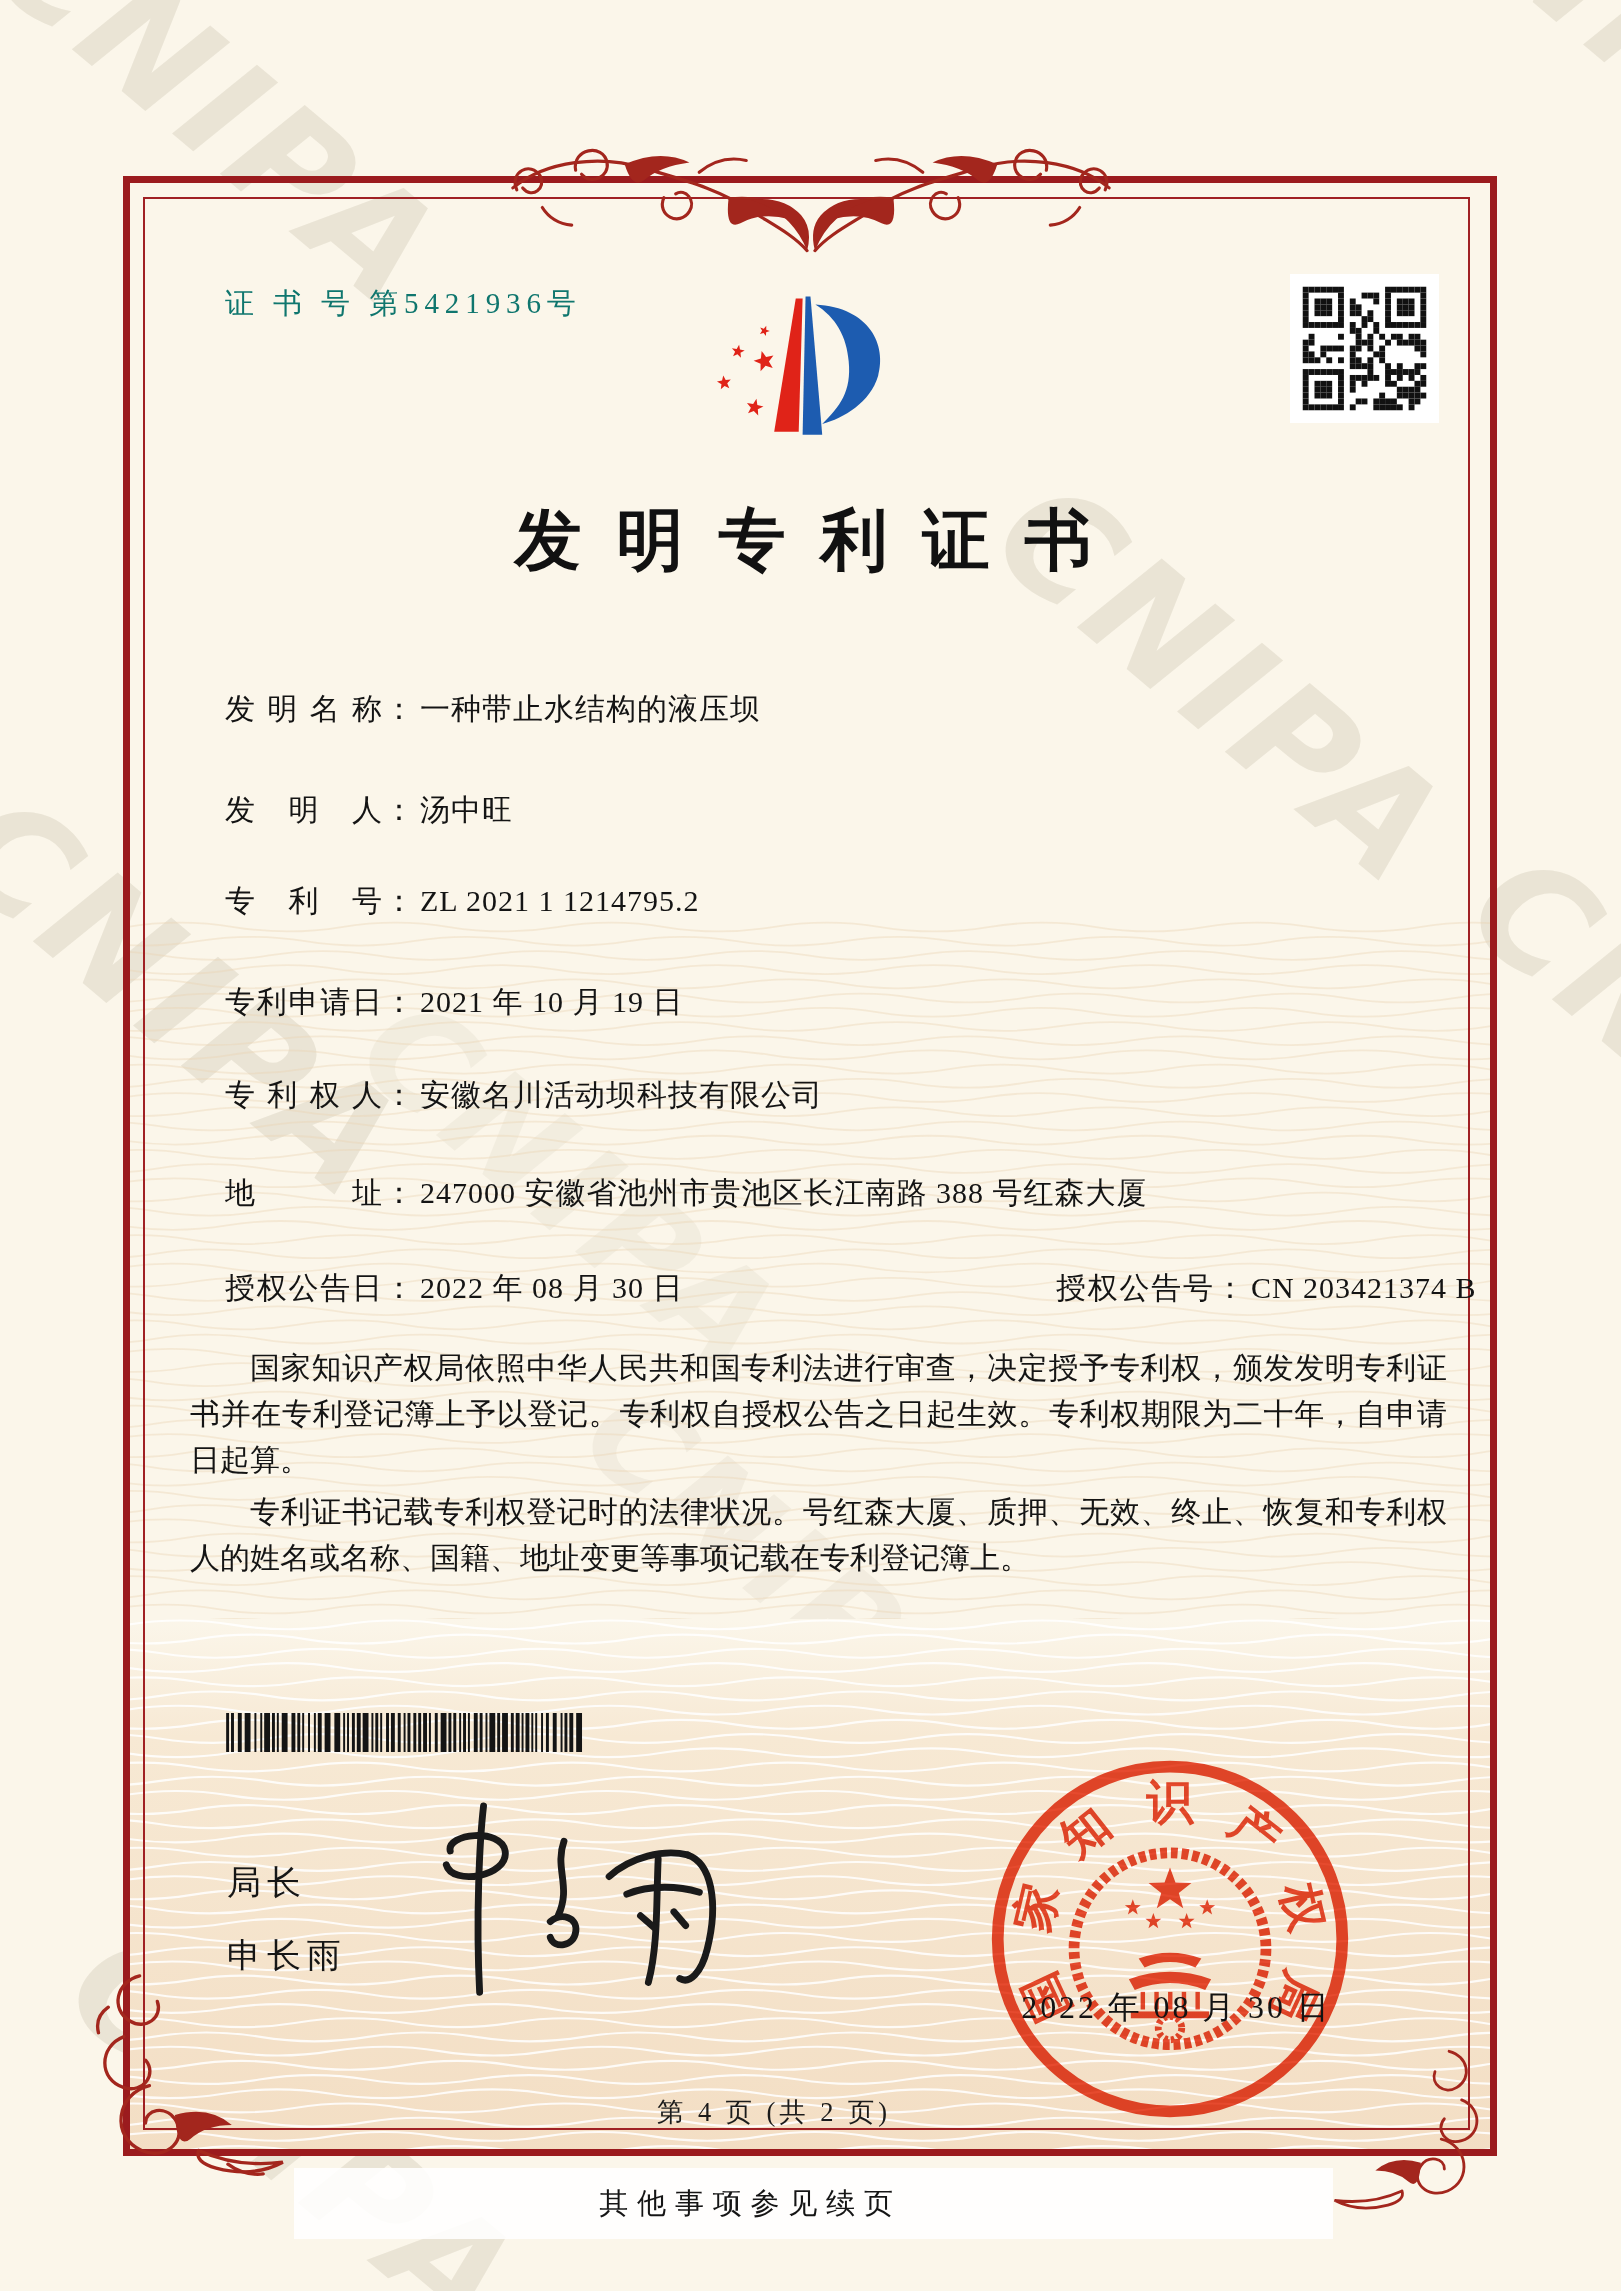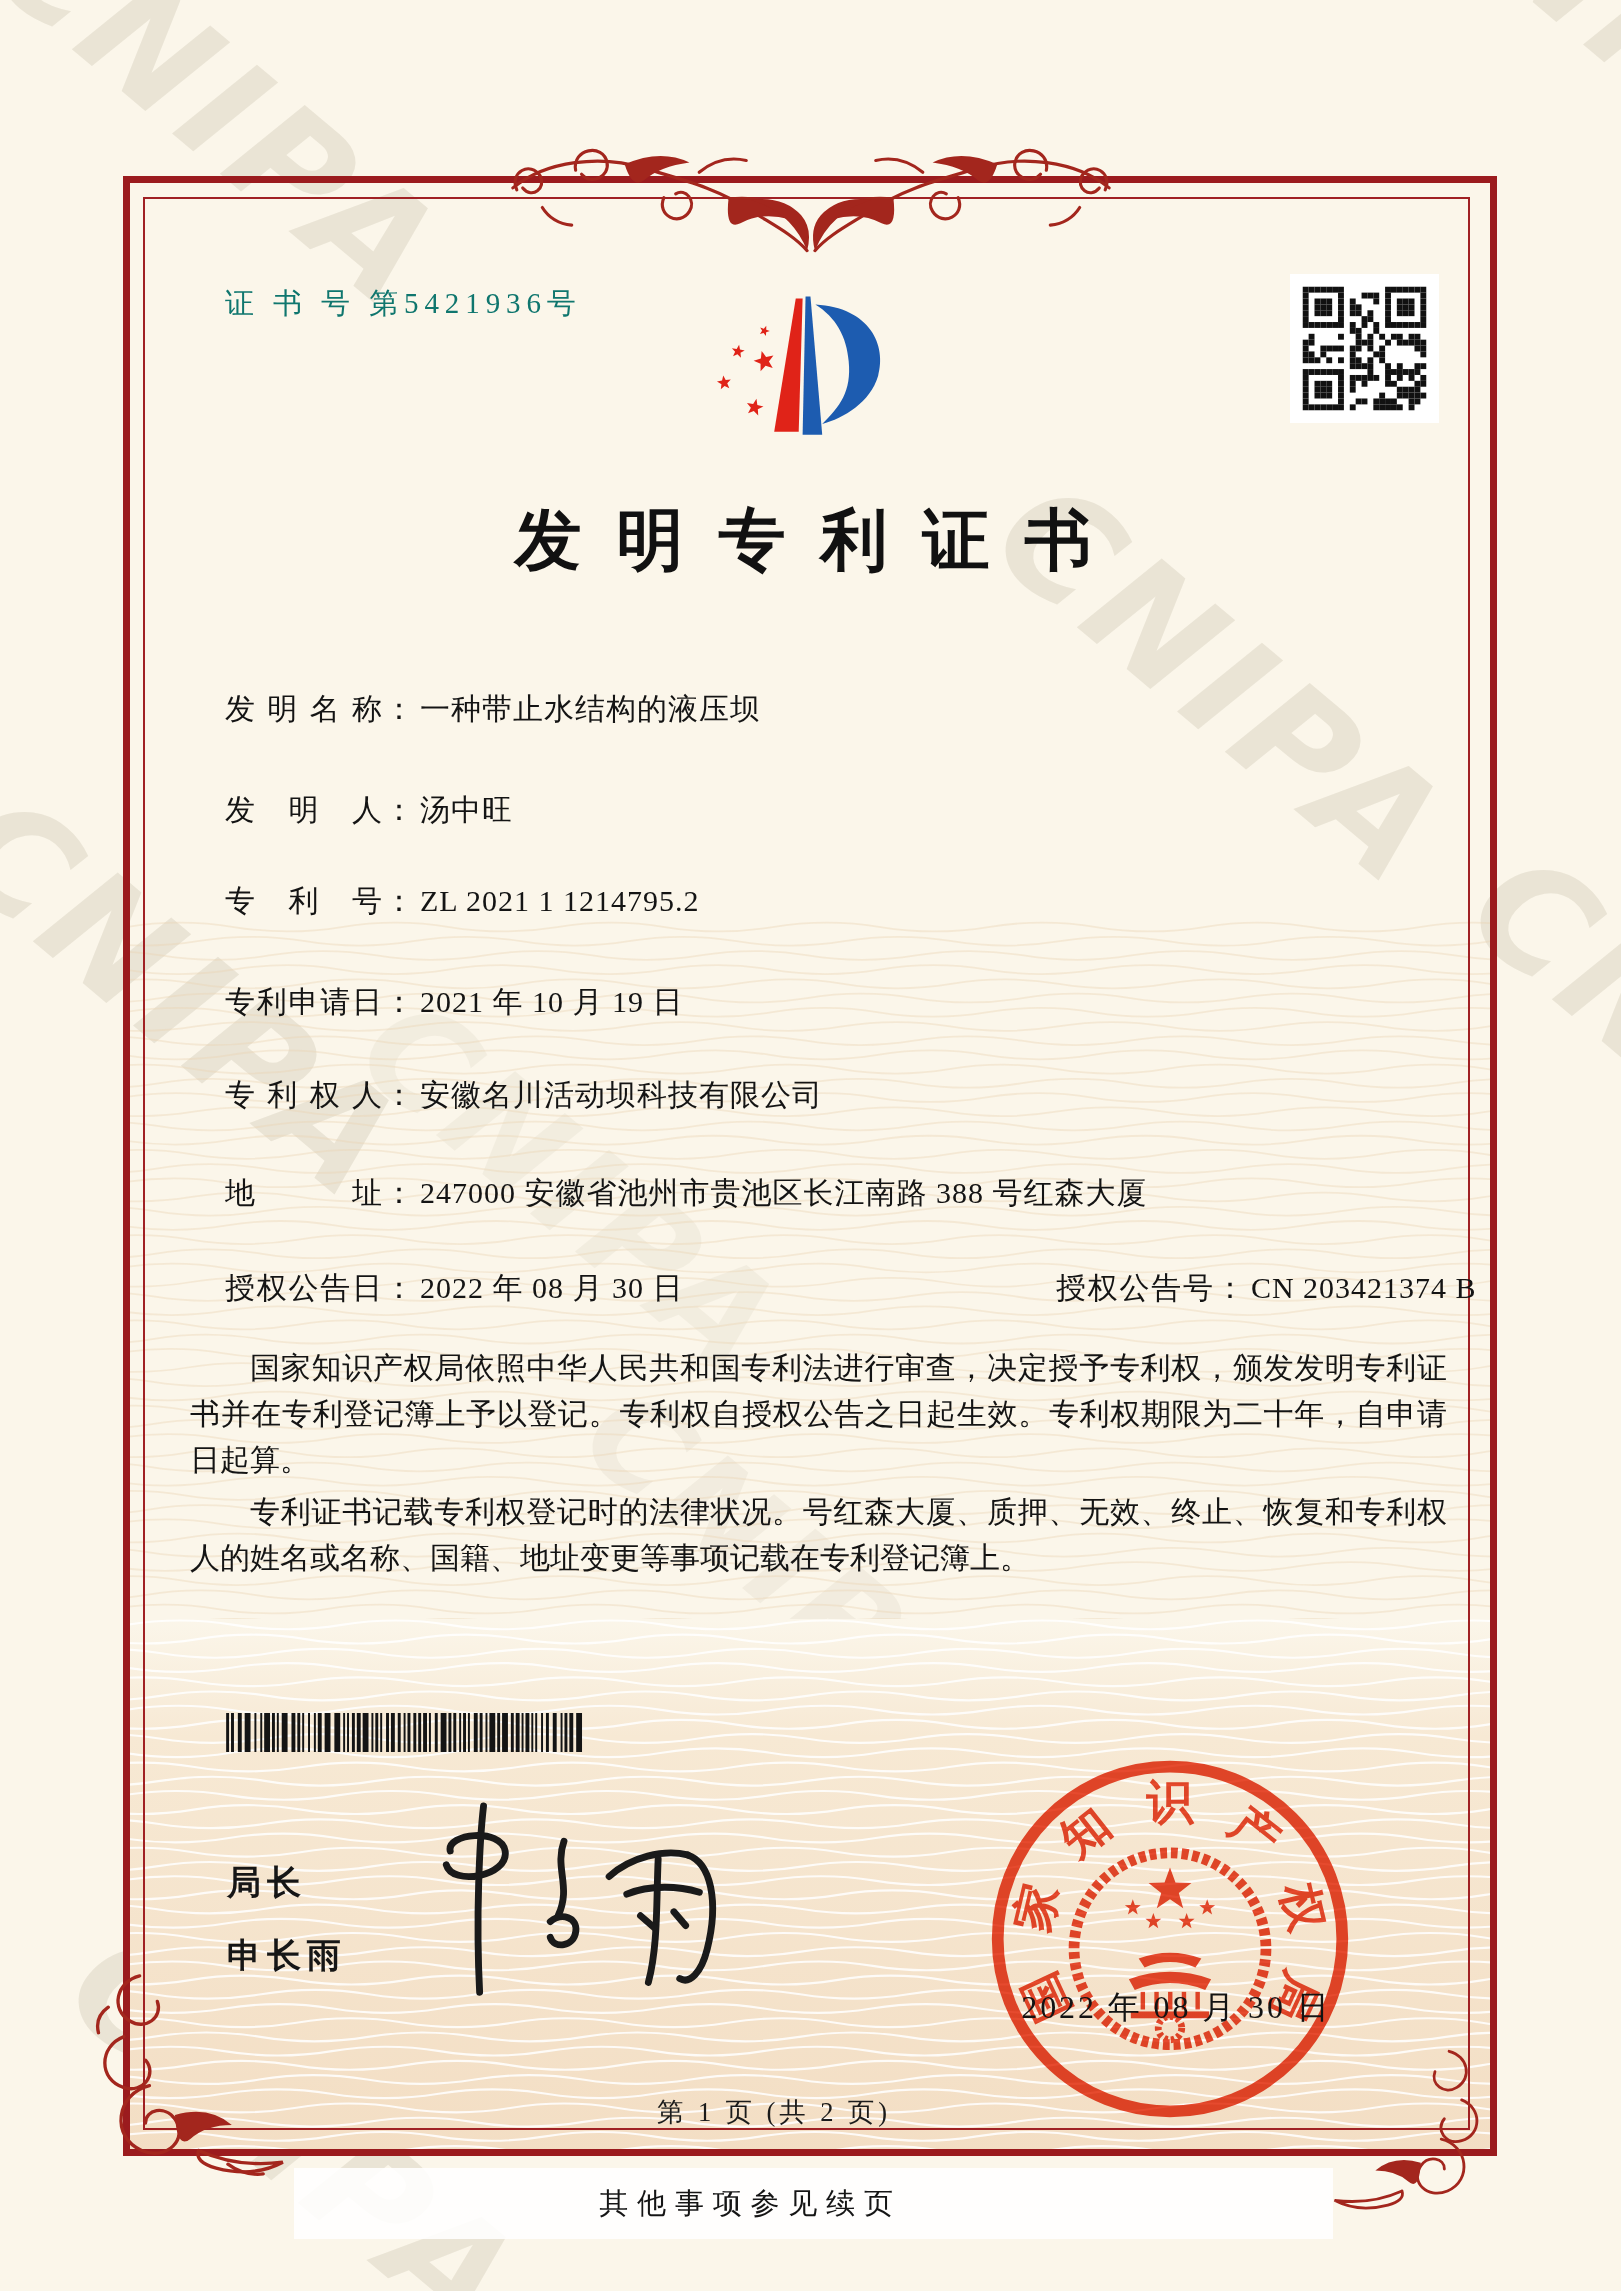--- a/index.html
+++ b/index.html
@@ -35,21 +35,21 @@
 
   
   .body-text{position:absolute;left:190px;top:1345px;width:1257px;font-size:30px;
       line-height:46px;color:#141414;text-align:justify;z-index:3;}
   .body-text p{margin:0 0 5.9px 0;text-indent:2em;}
 
   
   .waves{position:absolute;z-index:0;}
   .barcode{position:absolute;left:225px;top:1713px;z-index:3;}
   .director{position:absolute;left:227px;top:1860px;z-index:3;
-      font-family:"Liberation Sans","DejaVu Sans",sans-serif;font-weight:bold;
+      font-family:"Liberation Sans","DejaVu Sans",sans-serif;font-weight:normal;
       font-size:34px;color:#161616;letter-spacing:5.9px;}
   .director div{margin-bottom:27.4px;}
   .signature{position:absolute;left:407px;top:1800px;z-index:3;}
   .seal{position:absolute;left:984px;top:1753px;z-index:4;opacity:.93;mix-blend-mode:multiply;}
   .seal-date{position:absolute;left:1000px;top:1986px;width:353px;text-align:center;
       font-size:32px;color:#131313;letter-spacing:2.9px;z-index:5;}
   .page-num{position:absolute;left:578px;top:2094px;width:392px;text-align:center;
       font-size:26.5px;color:#1b1b1b;letter-spacing:3.9px;z-index:3;}
   .cont-band{position:absolute;left:294px;top:2168px;width:1039px;height:71px;
       background:rgba(255,255,255,.88);z-index:2;}
@@ -620,19 +620,19 @@
       <rect x="160" y="244" width="4.5" height="18" fill="#e63d1f"></rect>
       <rect x="174" y="244" width="4.5" height="18" fill="#e63d1f"></rect>
       <rect x="188" y="244" width="4.5" height="18" fill="#e63d1f"></rect>
       <rect x="202" y="244" width="4.5" height="18" fill="#e63d1f"></rect>
       <rect x="216" y="244" width="4.5" height="18" fill="#e63d1f"></rect>
       <rect x="150" y="264" width="80" height="7" fill="#e63d1f"></rect>
       <circle cx="190" cy="281" r="12" fill="none" stroke="#e63d1f" stroke-width="7" stroke-dasharray="4 3"></circle>
     </svg>
   <div class="seal-date">2022 年 08 月 30 日</div>
 
-  <div class="page-num">第 1 页 (共 2 页)</div>
+  <div class="page-num">第 4 页 (共 2 页)</div>
 
   <div class="cont-band"></div>
   <div class="cont-note">其他事项参见续页</div>
 
 </div>
 
 
 </body></html>

